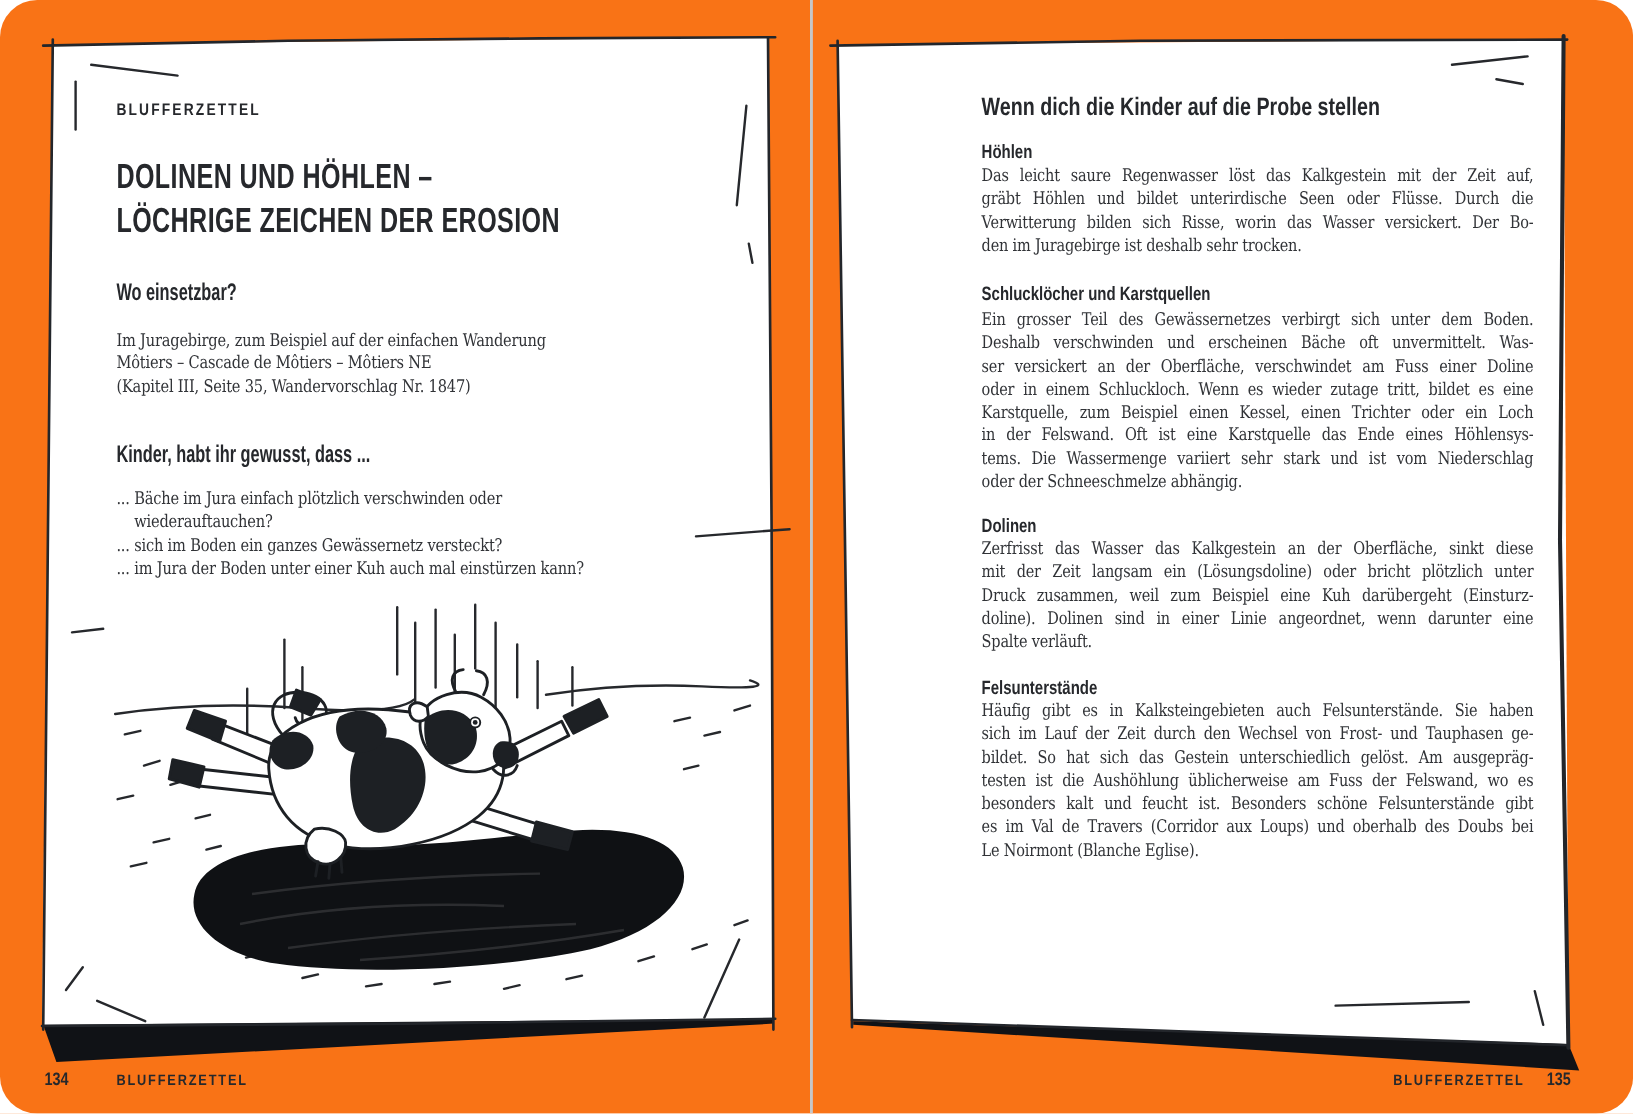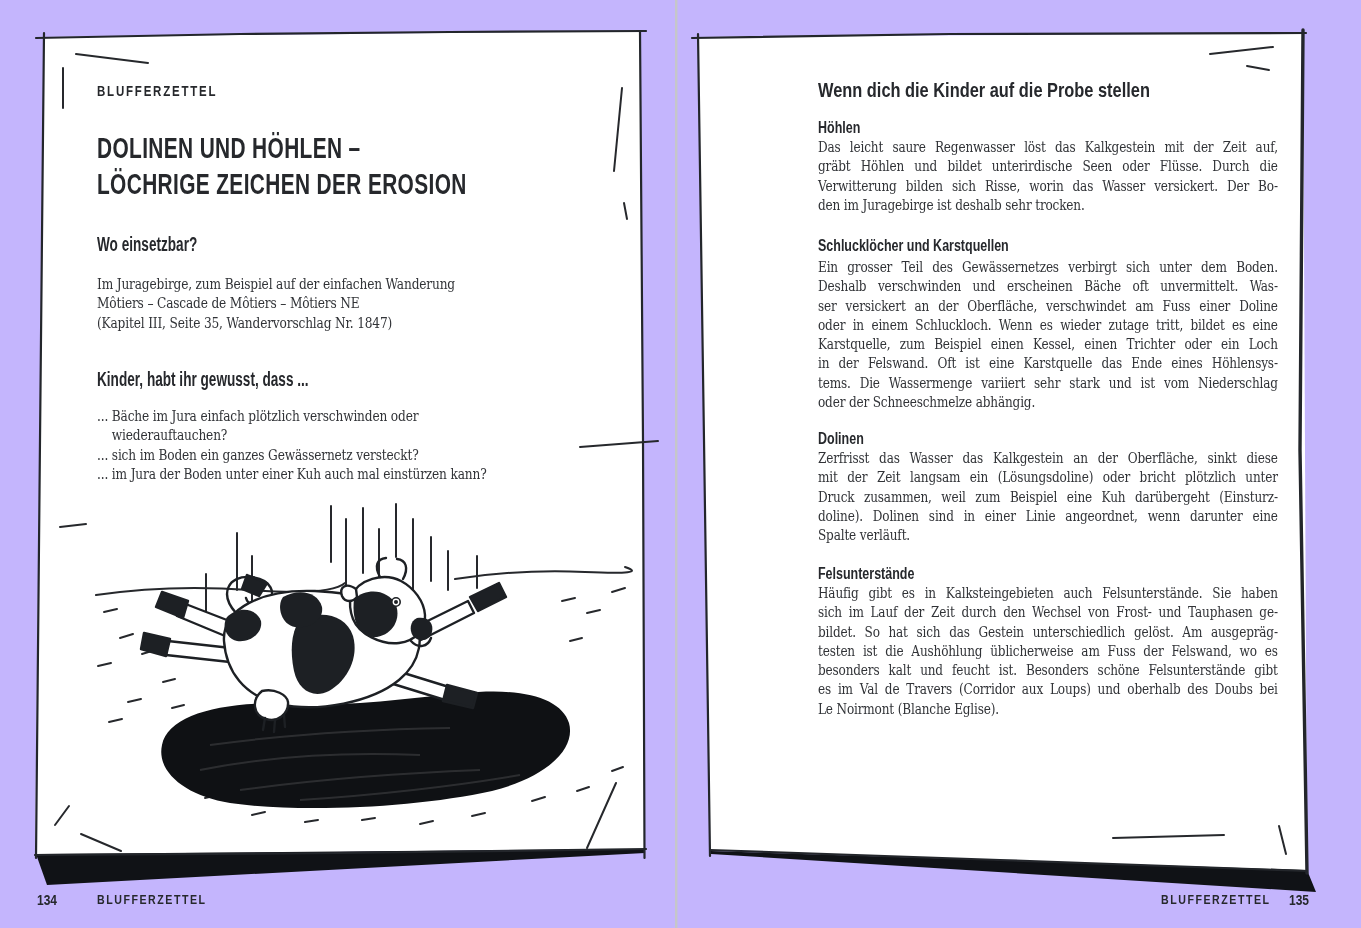--- a/index.html
+++ b/index.html
@@ -1,17 +1,17 @@
 <!DOCTYPE html>
 <html><head>
 <meta charset="utf-8">
 <style>
   html,body{margin:0;padding:0;background:#ffffff;}
-  #canvas{position:relative;width:1361px;height:928px;background:#c4b5fd;overflow:hidden;
-          font-family:"Liberation Sans",sans-serif;}
+  #canvas{position:relative;width:1361px;height:928px;background:#f97316;overflow:hidden;
+          font-family:"Liberation Sans",sans-serif;border-radius:31px;}
   .abs{position:absolute;}
   svg{display:block;}
 
   
   .eyebrow{font:700 14px/14px "Liberation Sans",sans-serif;letter-spacing:2.2px;color:#26282c;
            transform:scaleX(.82);transform-origin:0 0;white-space:nowrap;}
   .h1{font:700 29px/36px "Liberation Sans",sans-serif;letter-spacing:.5px;color:#26282c;
       transform:scaleX(.72);transform-origin:0 0;white-space:nowrap;}
   .h2{font:700 20px/20px "Liberation Sans",sans-serif;color:#26282c;
       transform:scaleX(.68);transform-origin:0 0;white-space:nowrap;}

